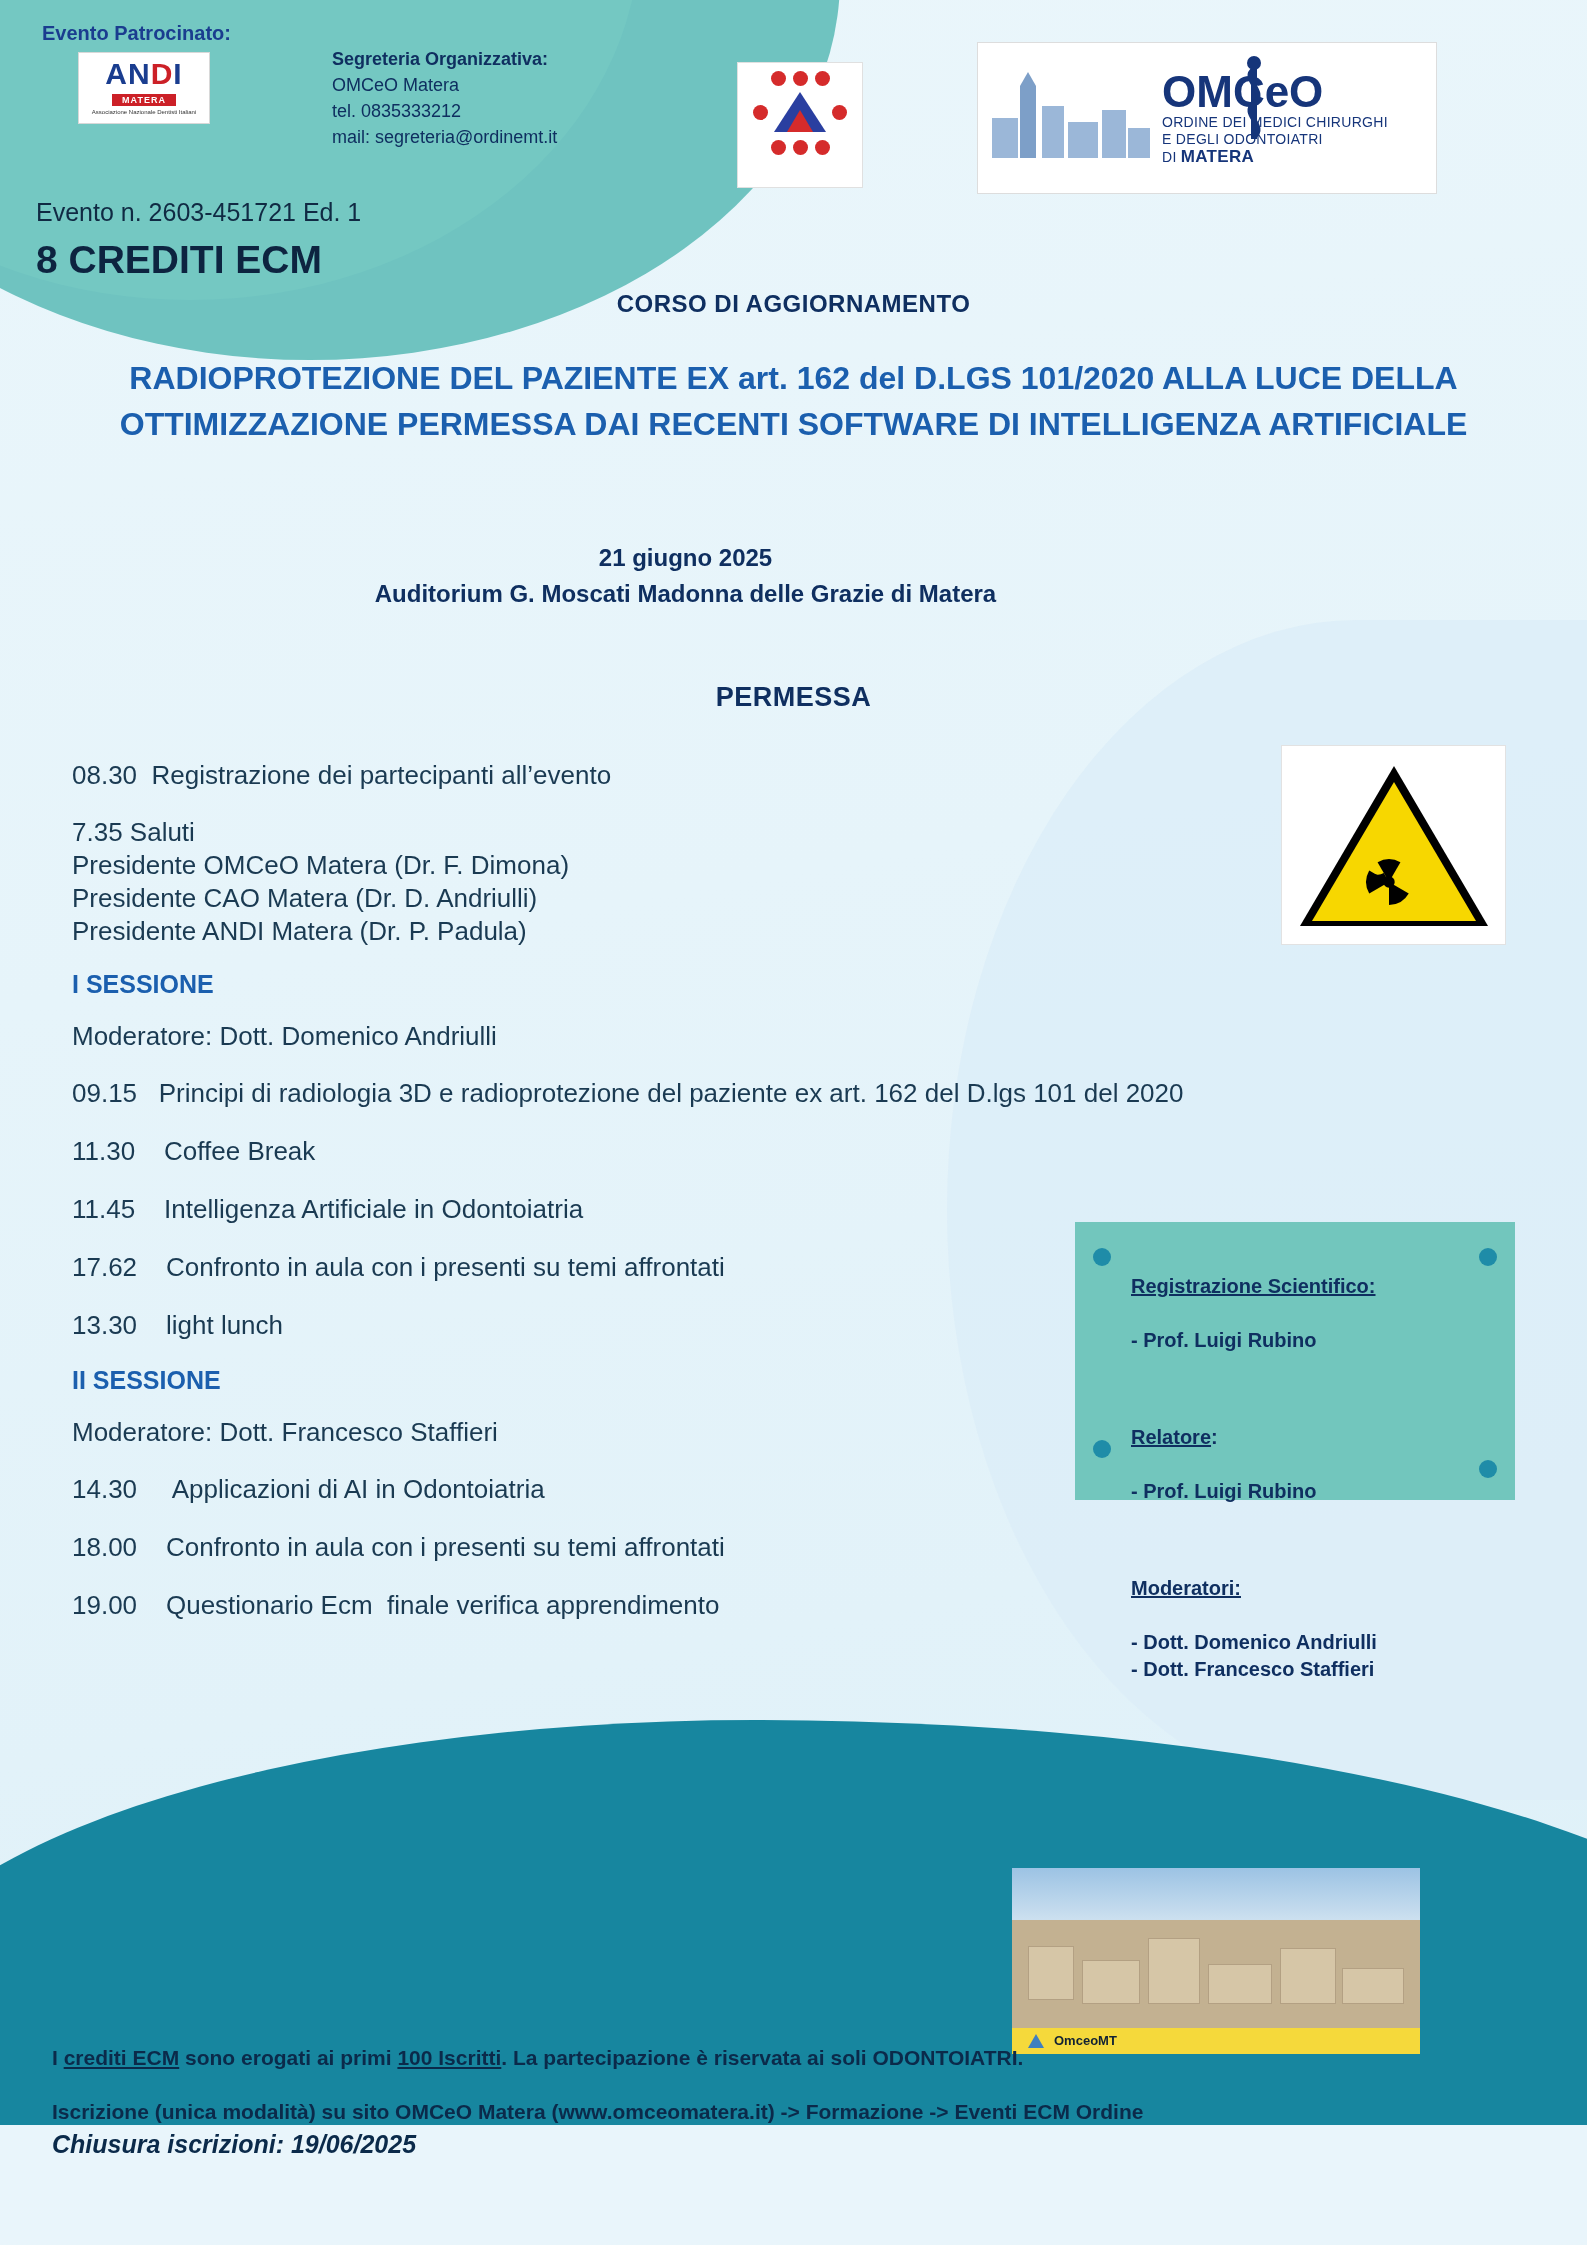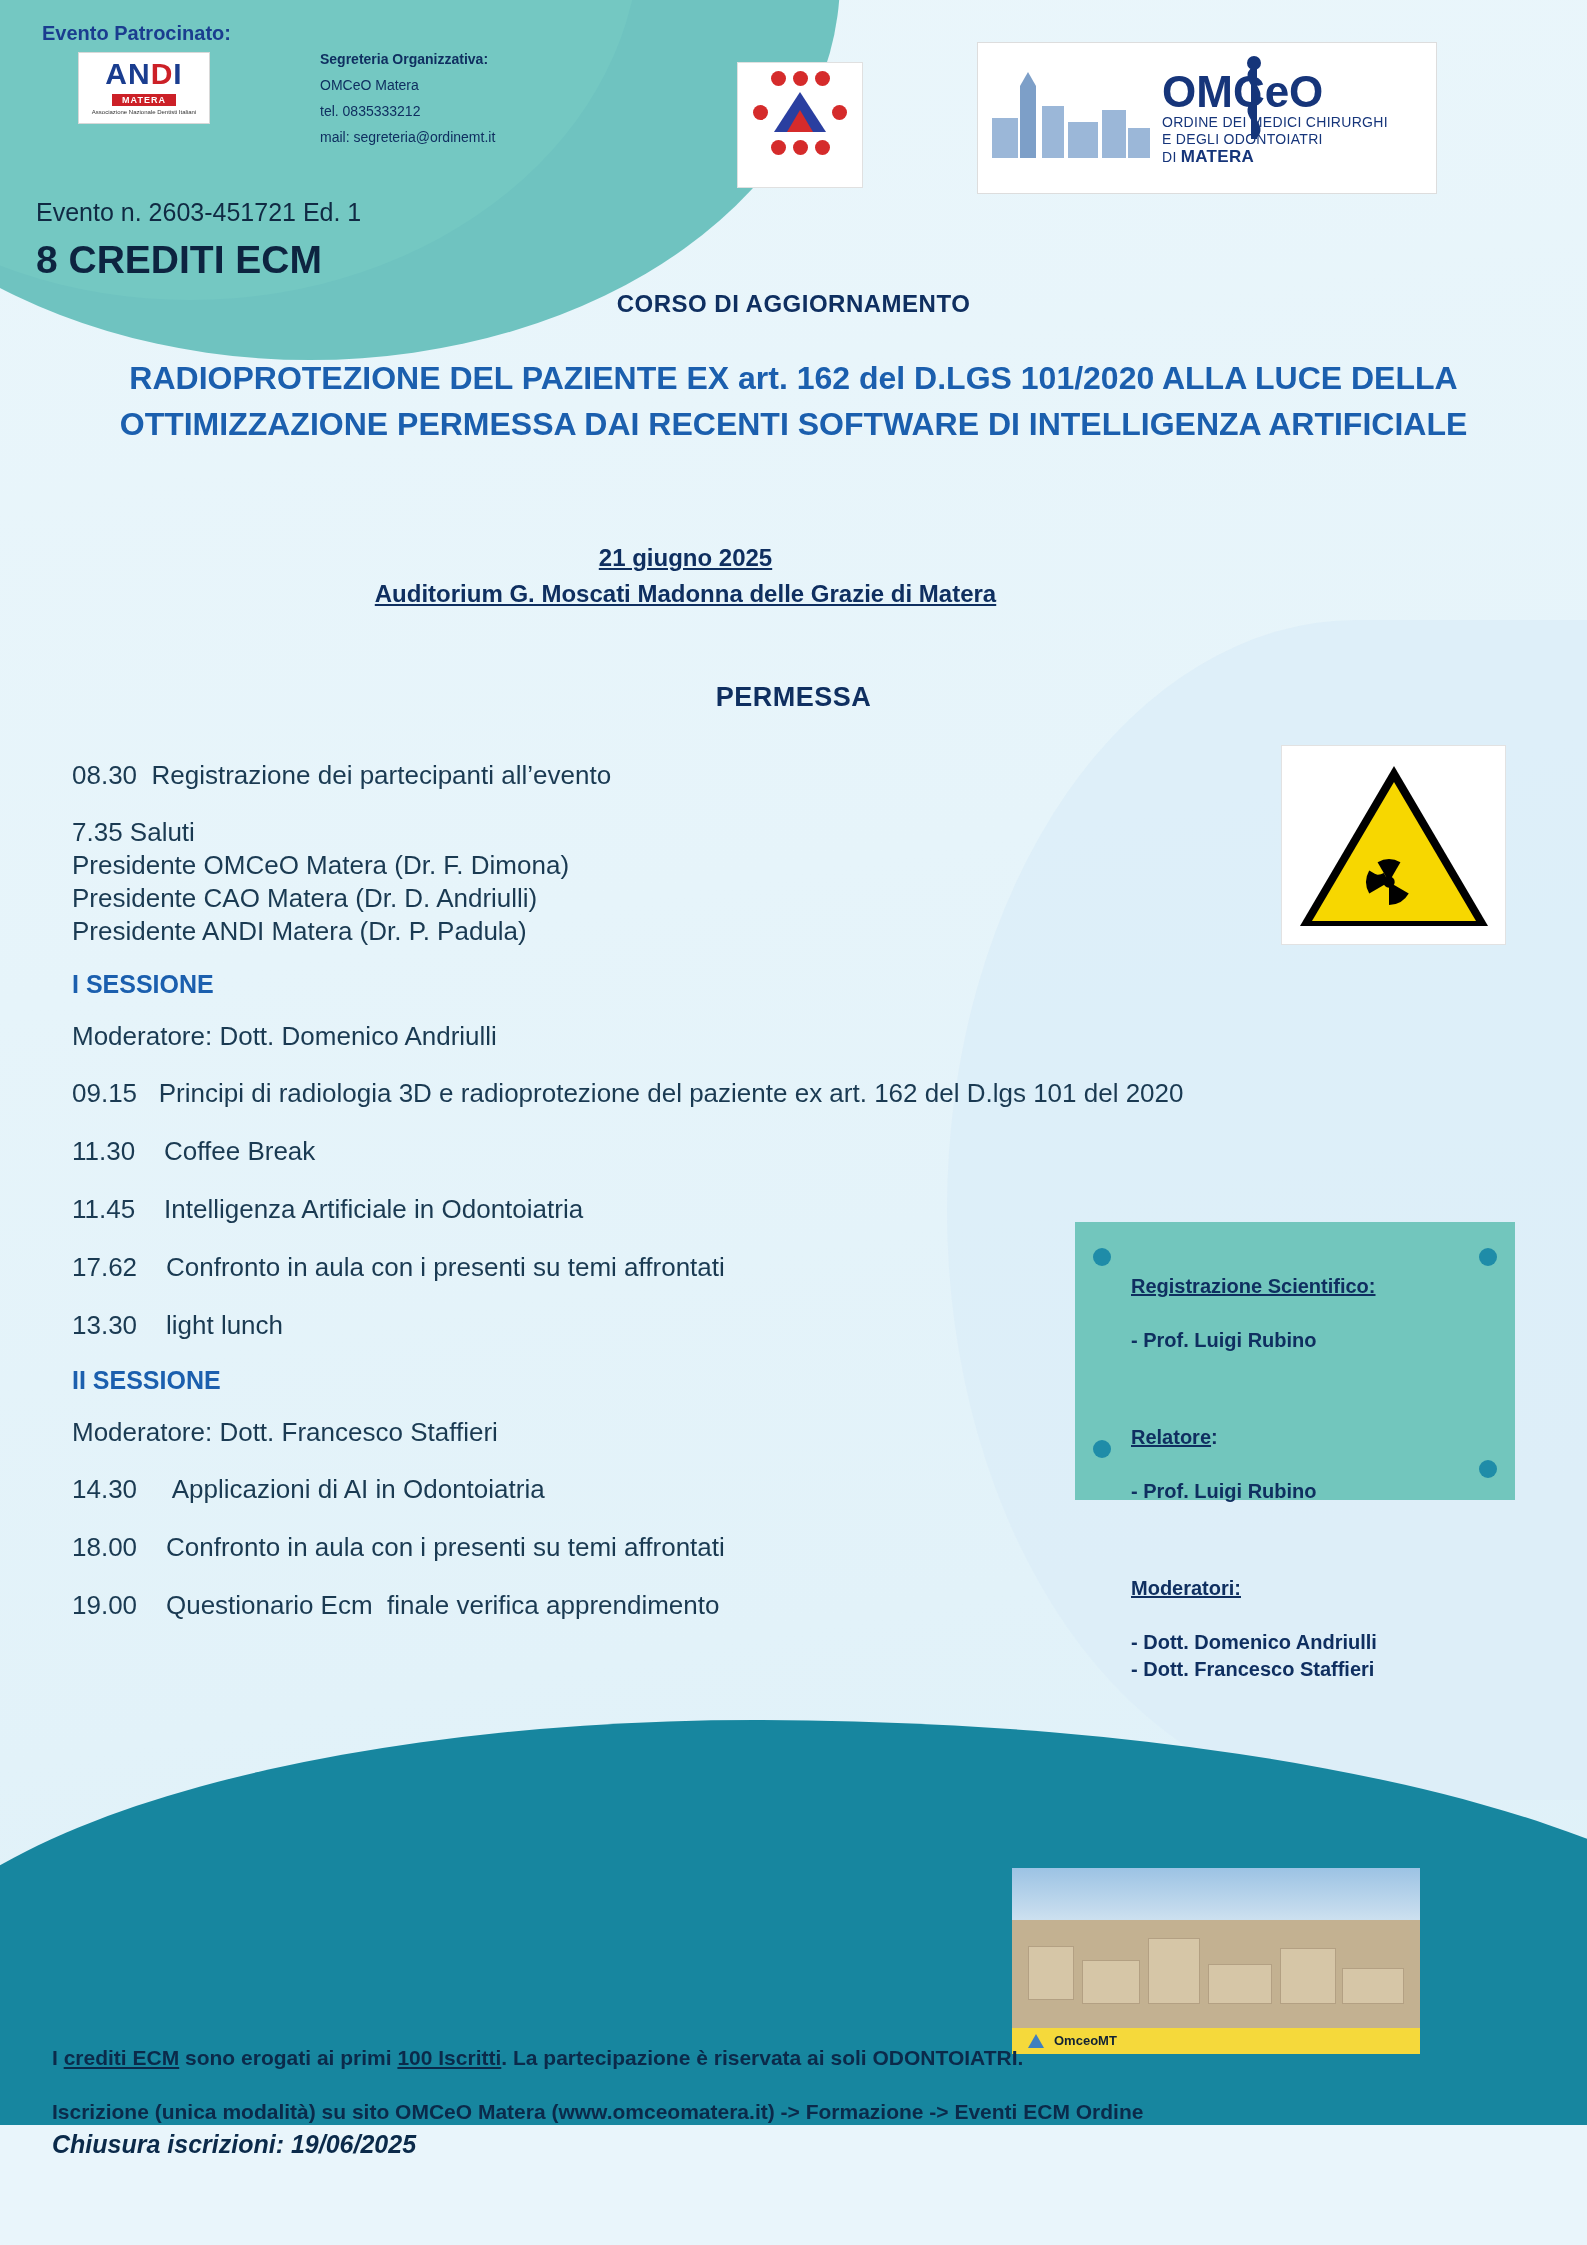--- a/index.html
+++ b/index.html
@@ -117,23 +117,23 @@
     margin-top: -2px;
   }
   .andi-sub {
     font-size: 6px;
     color: #333;
     margin-top: 2px;
   }
 
   .segreteria {
     position: absolute;
-    left: 320px;
+    left: 332px;
     top: 46px;
-    font-size: 14px;
+    font-size: 18px;
     color: #0f2f60;
     line-height: 26px;
   }
   .segreteria .t-bold { font-weight: bold; }
 
   .evento-num {
     position: absolute;
     left: 36px;
     top: 198px;
     font-size: 25px;
@@ -286,21 +286,20 @@
   .date-line {
     position: absolute;
     top: 540px;
     left: 0;
     width: 1371px;
     text-align: center;
     font-size: 24px;
     font-weight: bold;
     color: #0f2f60;
     line-height: 36px;
-    text-decoration: underline;
   }
   .programma {
     position: absolute;
     top: 682px;
     left: 0;
     width: 1587px;
     text-align: center;
     font-size: 27px;
     font-weight: bold;
     color: #0f2f60;

